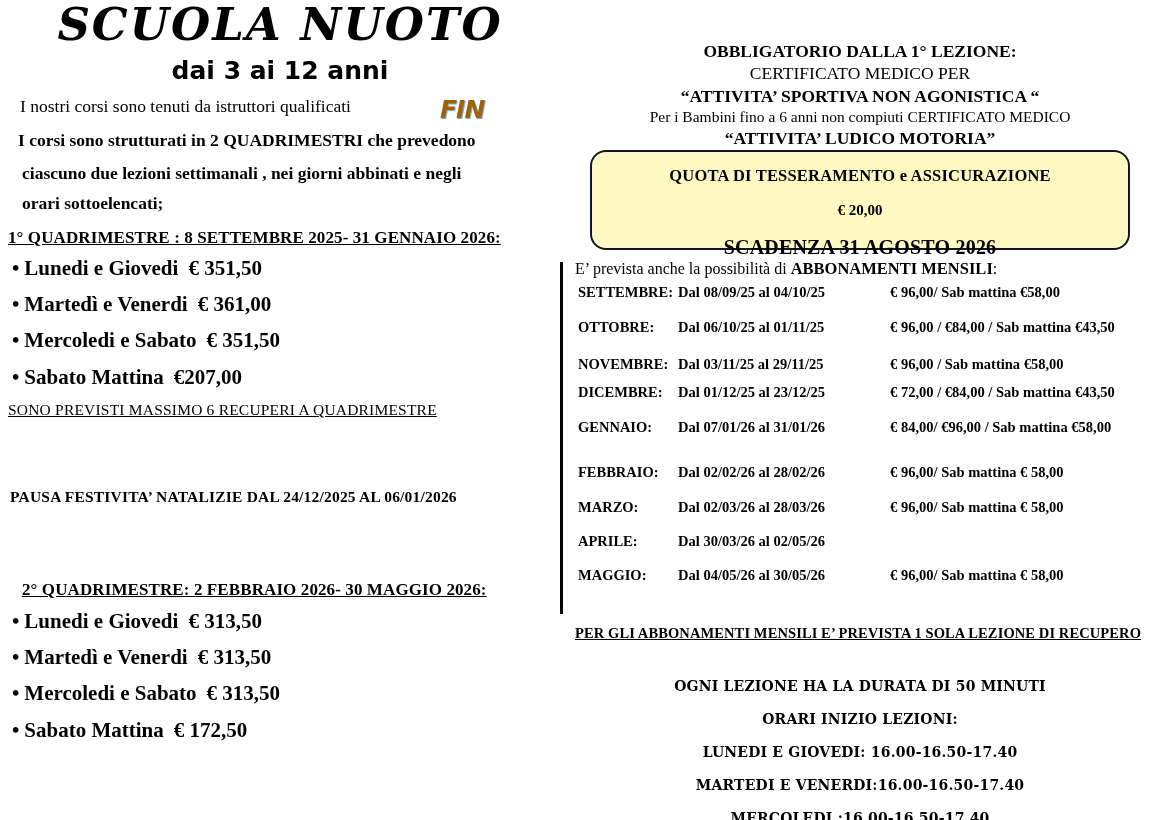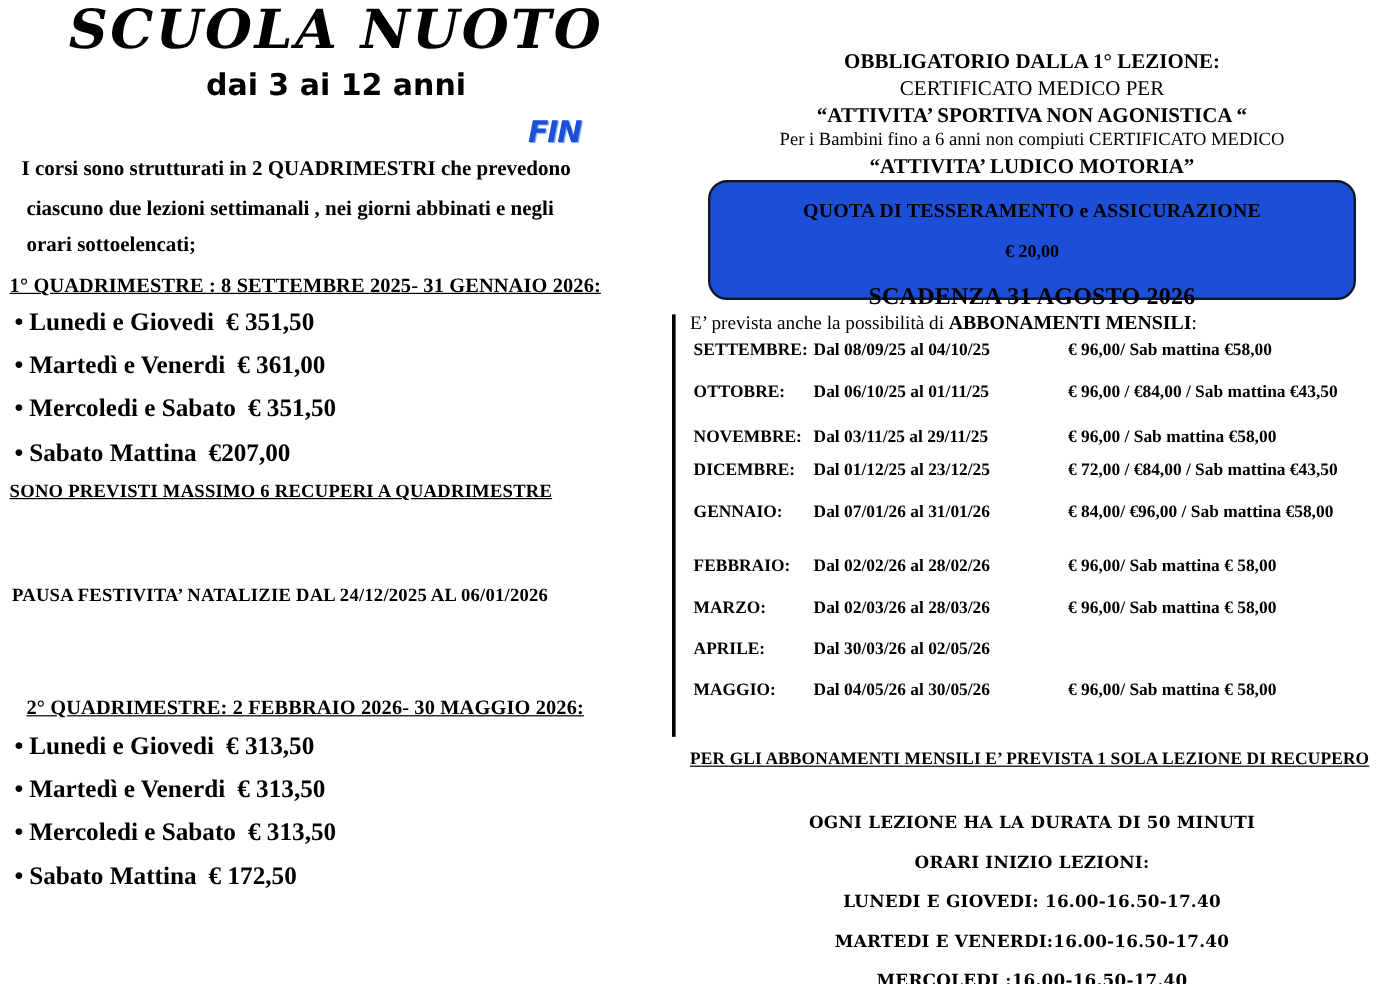--- a/index.html
+++ b/index.html
@@ -59,21 +59,21 @@
   }
 
   #fin-logo {
     position: absolute;
     left: 440px; top: 95px;
     font-family: "DejaVu Sans", sans-serif;
     font-weight: bold;
     font-style: italic;
     font-size: 25px;
     letter-spacing: -1px;
-    color: #1d4ed8;
+    color: #a16207;
     text-shadow: 1px 1px 0 #7fb3e8;
   }
 
   .struct-line {
     position: absolute;
     left: 20px;
     font-family: "Liberation Serif", serif;
     font-weight: bold;
     font-size: 17.5px;
   }
@@ -110,21 +110,21 @@
 
   #q2-row-0 { top: 609px; }
   #q2-row-1 { top: 645px; }
   #q2-row-2 { top: 681px; }
   #q2-row-3 { top: 718px; }
 
   #recuperi-note {
     position: absolute;
     left: 8px; top: 401px;
     font-family: "Liberation Serif", serif;
-    font-weight: bold;
+    font-weight: normal;
     font-size: 15.5px;
     text-decoration: underline;
     letter-spacing: 0.2px;
   }
 
   #pausa-note {
     position: absolute;
     left: 10px; top: 488px;
     font-family: "Liberation Serif", serif;
     font-weight: bold;
@@ -164,21 +164,21 @@
   #medical-header .hl3 { font-weight: bold; font-size: 17.5px; }
   #medical-header .hl4 { font-size: 15.5px; }
   #medical-header .hl5 { font-weight: bold; font-size: 17.5px; }
 
   #tesseramento-box {
     position: absolute;
     left: 30px;
     top: 118px;
     width: 540px;
     height: 100px;
-    background: #1d4ed8;
+    background: #fef9c3;
     border: 2.5px solid #101828;
     border-radius: 16px;
     box-sizing: border-box;
     text-align: center;
     font-family: "Liberation Serif", serif;
   }
   #tesseramento-box .bx-title {
     font-weight: bold;
     font-size: 16.5px;
     margin-top: 14px;
@@ -259,20 +259,21 @@
 </style>
 </head>
 <body>
 
 <div id="left-column">
 
   <div id="poster-title">SCUOLA NUOTO</div>
 
   <div id="poster-subtitle">dai 3 ai 12 anni</div>
 
+  <div id="intro-line">I nostri corsi sono tenuti da istruttori qualificati</div>
 
   <div id="fin-logo">FIN</div>
 
   <div id="struct-line-1" class="struct-line"><span class="u">I corsi sono strutturati in  2 QUADRIMESTRI</span><span> che prevedono</span></div>
   <div id="struct-line-2" class="struct-line">ciascuno  due lezioni settimanali , nei giorni abbinati e negli</div>
   <div id="struct-line-3" class="struct-line">orari sottoelencati;</div>
 
   <div id="quad1-header" class="quad-header">1° QUADRIMESTRE  : 8 SETTEMBRE 2025-  31 GENNAIO 2026:</div>
 
   <div id="q1-row-0" class="price-row"><span class="bullet">•</span><span>Lunedi e Giovedi</span><span class="amount">€ 351,50</span></div>

